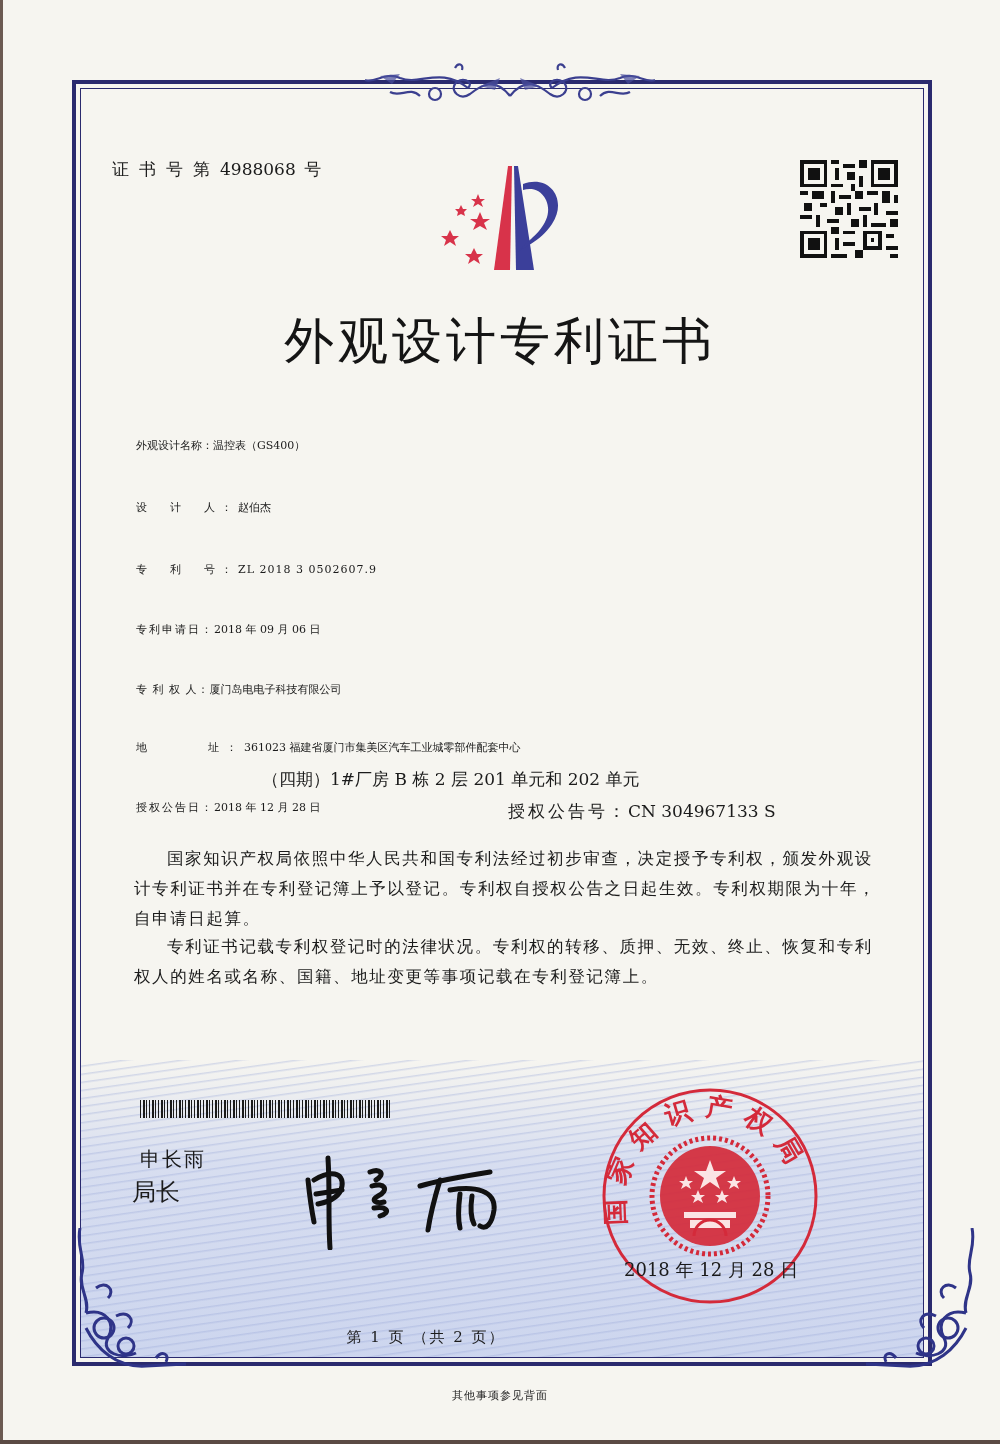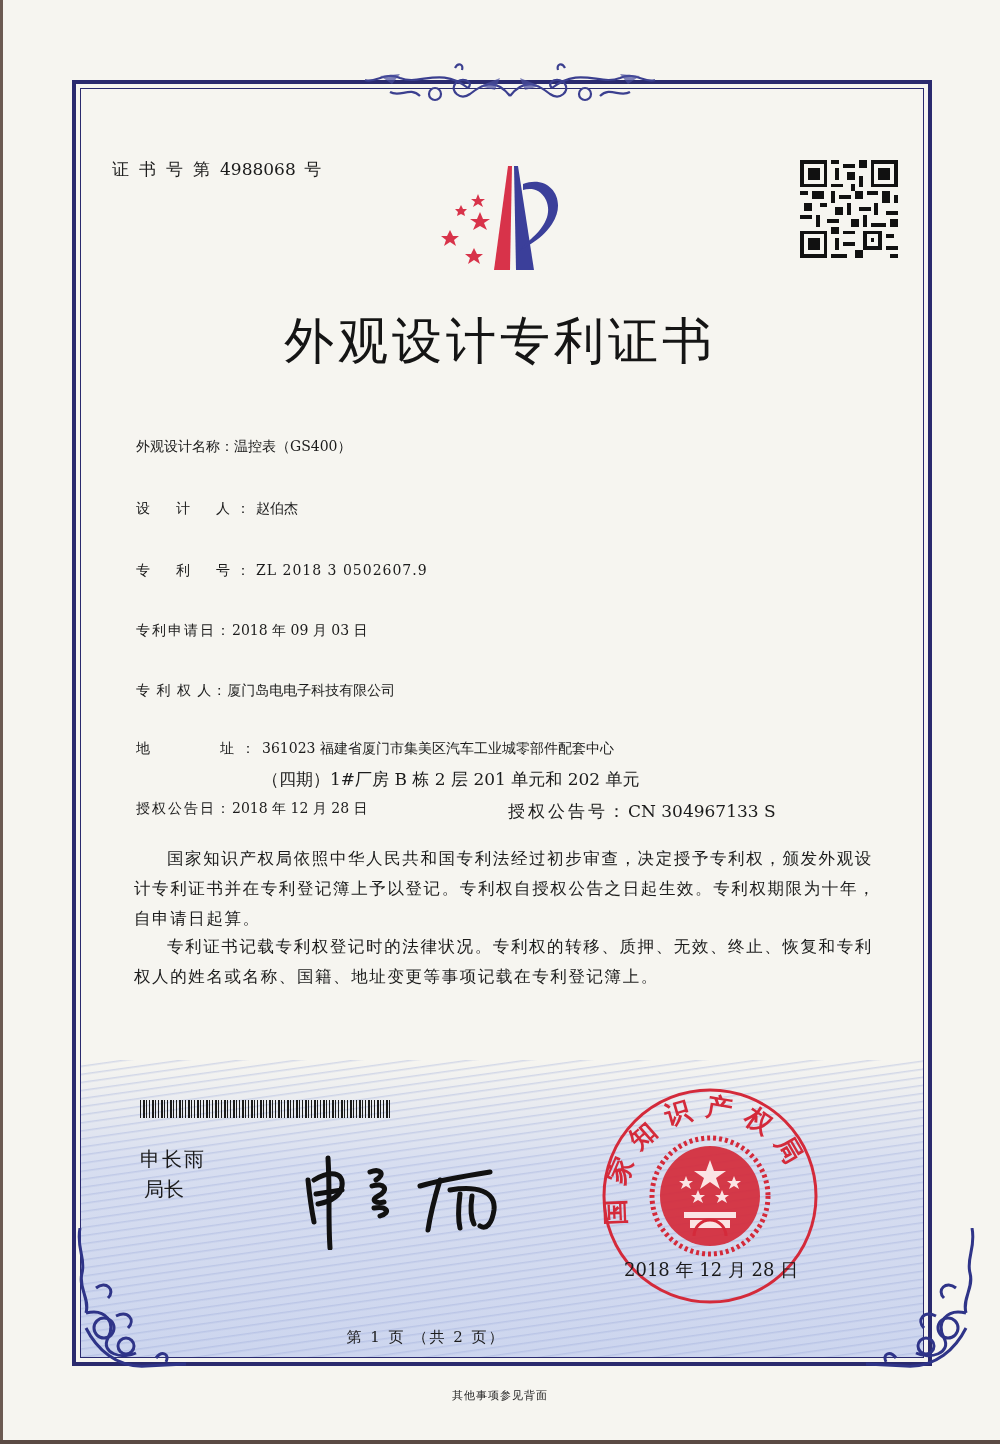--- a/index.html
+++ b/index.html
@@ -33,42 +33,42 @@
   .cert-no { position: absolute; left: 112px; top: 158px; font-size: 17px; letter-spacing: 3px; }
   .logo { position: absolute; left: 430px; top: 152px; width: 130px; height: 120px; }
   .qr { position: absolute; left: 800px; top: 160px; width: 98px; height: 98px; }
 
   .title {
     position: absolute; left: 0; width: 1000px; top: 308px; text-align: center;
     font-family: Liberation Sans, sans-serif;
     font-size: 50px; letter-spacing: 4px; color: #151515;
   }
 
-  .field { position: absolute; left: 136px; font-size: 14px; white-space: nowrap; }
+  .field { position: absolute; left: 136px; font-size: 11px; white-space: nowrap; }
   .field .label { display: inline-block; }
   .field .value { display: inline-block; }
   .f-name { top: 438px; }
   .f-designer { top: 500px; }
   .f-patent { top: 562px; }
   .f-appdate { top: 622px; }
   .f-owner { top: 682px; }
   .f-address { top: 740px; text-align: right; }
   .f-address2 { position: absolute; left: 262px; top: 768px; font-size: 17px; white-space: nowrap; }
   .f-grantdate { top: 800px; }
   .f-grantno { position: absolute; left: 508px; top: 800px; font-size: 17px; white-space: nowrap; }
 
   .para { position: absolute; left: 134px; width: 744px; font-size: 16.5px; line-height: 30px; letter-spacing: 1.6px; }
   .para p { margin: 0; text-indent: 2em; }
   .para-1 { top: 844px; }
   .para-2 { top: 932px; }
 
   .barcode { position: absolute; left: 140px; top: 1100px; width: 250px; height: 18px;
     background: repeating-linear-gradient(90deg, #1a1a1a 0 1px, transparent 1px 3px, #1a1a1a 3px 5px, transparent 5px 6px, #1a1a1a 6px 7px, transparent 7px 9px);
   }
-  .director-title { position: absolute; left: 144px; top: 1176px; font-family: "DejaVu Sans", sans-serif; font-size: 20px; }
+  .director-title { position: absolute; left: 132px; top: 1176px; font-family: "DejaVu Sans", sans-serif; font-size: 24px; }
   .director-name { position: absolute; left: 140px; top: 1146px; font-family: "DejaVu Sans", sans-serif; font-size: 20px; letter-spacing: 2px; }
   .signature { position: absolute; left: 300px; top: 1150px; width: 220px; height: 100px; }
 
   .seal { position: absolute; left: 598px; top: 1084px; width: 224px; height: 224px; }
   .seal-date { position: absolute; left: 624px; top: 1258px; font-size: 18px; color: #1a1a1a; }
 
   .page-no { position: absolute; left: 0; width: 852px; text-align: center; top: 1328px; font-size: 15px; letter-spacing: 2px; }
   .footer-note { position: absolute; left: 0; width: 1000px; text-align: center; top: 1388px; font-size: 11px; letter-spacing: 1px; }
 </style>
 </head>
@@ -177,21 +177,21 @@
 <div class="field f-name">
   <span class="label">外观设计名称：</span><span class="value">温控表（GS400）</span>
 </div>
 <div class="field f-designer">
   <span class="label" style="letter-spacing:6px">设　计　人：</span><span class="value">赵伯杰</span>
 </div>
 <div class="field f-patent">
   <span class="label" style="letter-spacing:6px">专　利　号：</span><span class="value" style="letter-spacing:1px">ZL 2018 3 0502607.9</span>
 </div>
 <div class="field f-appdate">
-  <span class="label" style="letter-spacing:2px">专利申请日：</span><span class="value">2018 年 09 月 03 日</span>
+  <span class="label" style="letter-spacing:2px">专利申请日：</span><span class="value">2018 年 09 月 06 日</span>
 </div>
 <div class="field f-owner">
   <span class="label" style="letter-spacing:1px">专 利 权 人：</span><span class="value">厦门岛电电子科技有限公司</span>
 </div>
 <div class="field f-address">
   <span class="label" style="letter-spacing:7px">地　　　址：</span><span class="value">361023 福建省厦门市集美区汽车工业城零部件配套中心</span>
 </div>
 <div class="f-address2">（四期）1#厂房 B 栋 2 层 201 单元和 202 单元</div>
 <div class="field f-grantdate">
   <span class="label" style="letter-spacing:2px">授权公告日：</span><span class="value">2018 年 12 月 28 日</span>

